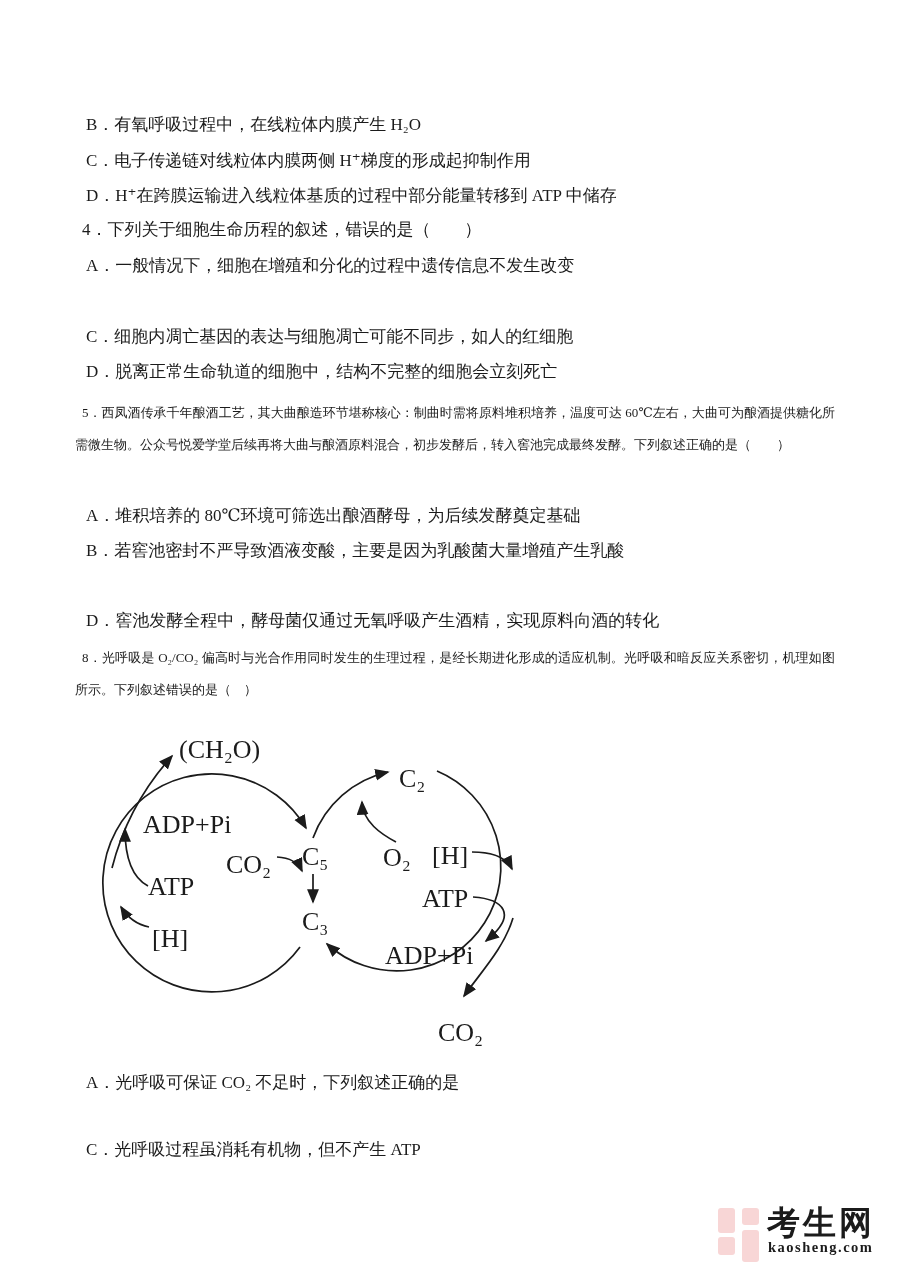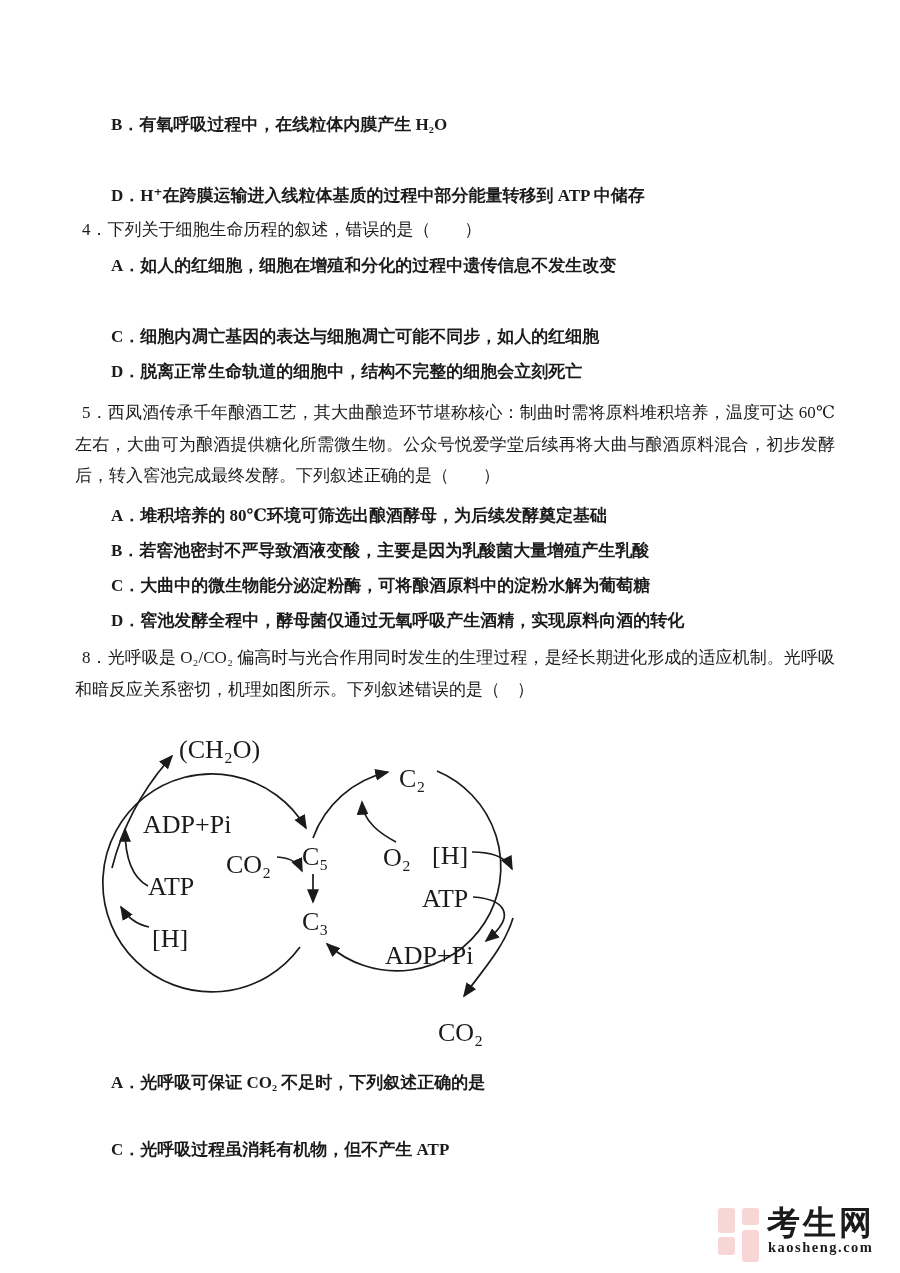--- a/index.html
+++ b/index.html
@@ -14,54 +14,54 @@
   p.line{
     position:absolute;
     margin:0;
     font-size:17px;
     line-height:32px;
     white-space:nowrap;
   }
   p.stem-wrap{
     position:absolute;
     margin:0;
-    font-size:17px;
+    font-size:13px;
     line-height:31.5px;
     width:760px;
     text-align:justify;
     text-justify:inter-character;
     white-space:normal;
   }
-  .opt{left:111px;font-weight:bold;}
+  .opt{left:86px;}
   .stem{left:75px;}
   svg text{
     font-family:"Liberation Serif","DejaVu Serif",serif;
     fill:#1b1b1b;
   }
   .diagram-label{font-size:26px;}
   .wm-name{font-size:33px;letter-spacing:3px;font-weight:bold;}
   .wm-domain{font-size:14.5px;letter-spacing:1.5px;font-weight:bold;}
 </style>
 </head>
 <body>
 
 <div class="page">
 
   <p class="line opt" style="top:109px">B．有氧呼吸过程中，在线粒体内膜产生 H₂O</p>
+  <p class="line opt" style="top:145px">C．电子传递链对线粒体内膜两侧 H⁺梯度的形成起抑制作用</p>
   <p class="line opt" style="top:180px">D．H⁺在跨膜运输进入线粒体基质的过程中部分能量转移到 ATP 中储存</p>
 
   <p class="line stem" style="top:214px;left:82px">4．下列关于细胞生命历程的叙述，错误的是（　　）</p>
-  <p class="line opt" style="top:250px">A．如人的红细胞，细胞在增殖和分化的过程中遗传信息不发生改变</p>
+  <p class="line opt" style="top:250px">A．一般情况下，细胞在增殖和分化的过程中遗传信息不发生改变</p>
   <p class="line opt" style="top:321px">C．细胞内凋亡基因的表达与细胞凋亡可能不同步，如人的红细胞</p>
   <p class="line opt" style="top:356px">D．脱离正常生命轨道的细胞中，结构不完整的细胞会立刻死亡</p>
 
   <p class="stem-wrap stem" style="top:397px;text-indent:7px">5．西凤酒传承千年酿酒工艺，其大曲酿造环节堪称核心：制曲时需将原料堆积培养，温度可达 60℃左右，大曲可为酿酒提供糖化所需微生物。公众号悦爱学堂后续再将大曲与酿酒原料混合，初步发酵后，转入窖池完成最终发酵。下列叙述正确的是（　　）</p>
   <p class="line opt" style="top:500px">A．堆积培养的 80℃环境可筛选出酿酒酵母，为后续发酵奠定基础</p>
   <p class="line opt" style="top:535px">B．若窖池密封不严导致酒液变酸，主要是因为乳酸菌大量增殖产生乳酸</p>
-  <p class="line opt" style="top:570px">C．大曲中的微生物能分泌淀粉酶，可将酿酒原料中的淀粉水解为葡萄糖</p>
   <p class="line opt" style="top:605px">D．窖池发酵全程中，酵母菌仅通过无氧呼吸产生酒精，实现原料向酒的转化</p>
 
   <p class="stem-wrap stem" style="top:642px;line-height:32px;text-indent:7px">8．光呼吸是 O₂/CO₂ 偏高时与光合作用同时发生的生理过程，是经长期进化形成的适应机制。光呼吸和暗反应关系密切，机理如图所示。下列叙述错误的是（　）</p>
 
   <svg style="position:absolute;left:95px;top:720px" width="450" height="340" viewBox="0 0 450 340">
     <defs>
       <marker id="ah" markerWidth="9" markerHeight="8" refX="7.5" refY="3.5" orient="auto" markerUnits="strokeWidth">
         <path d="M0,0 L8.5,3.5 L0,7 Z" fill="#1b1b1b"></path>
       </marker>
     </defs>

